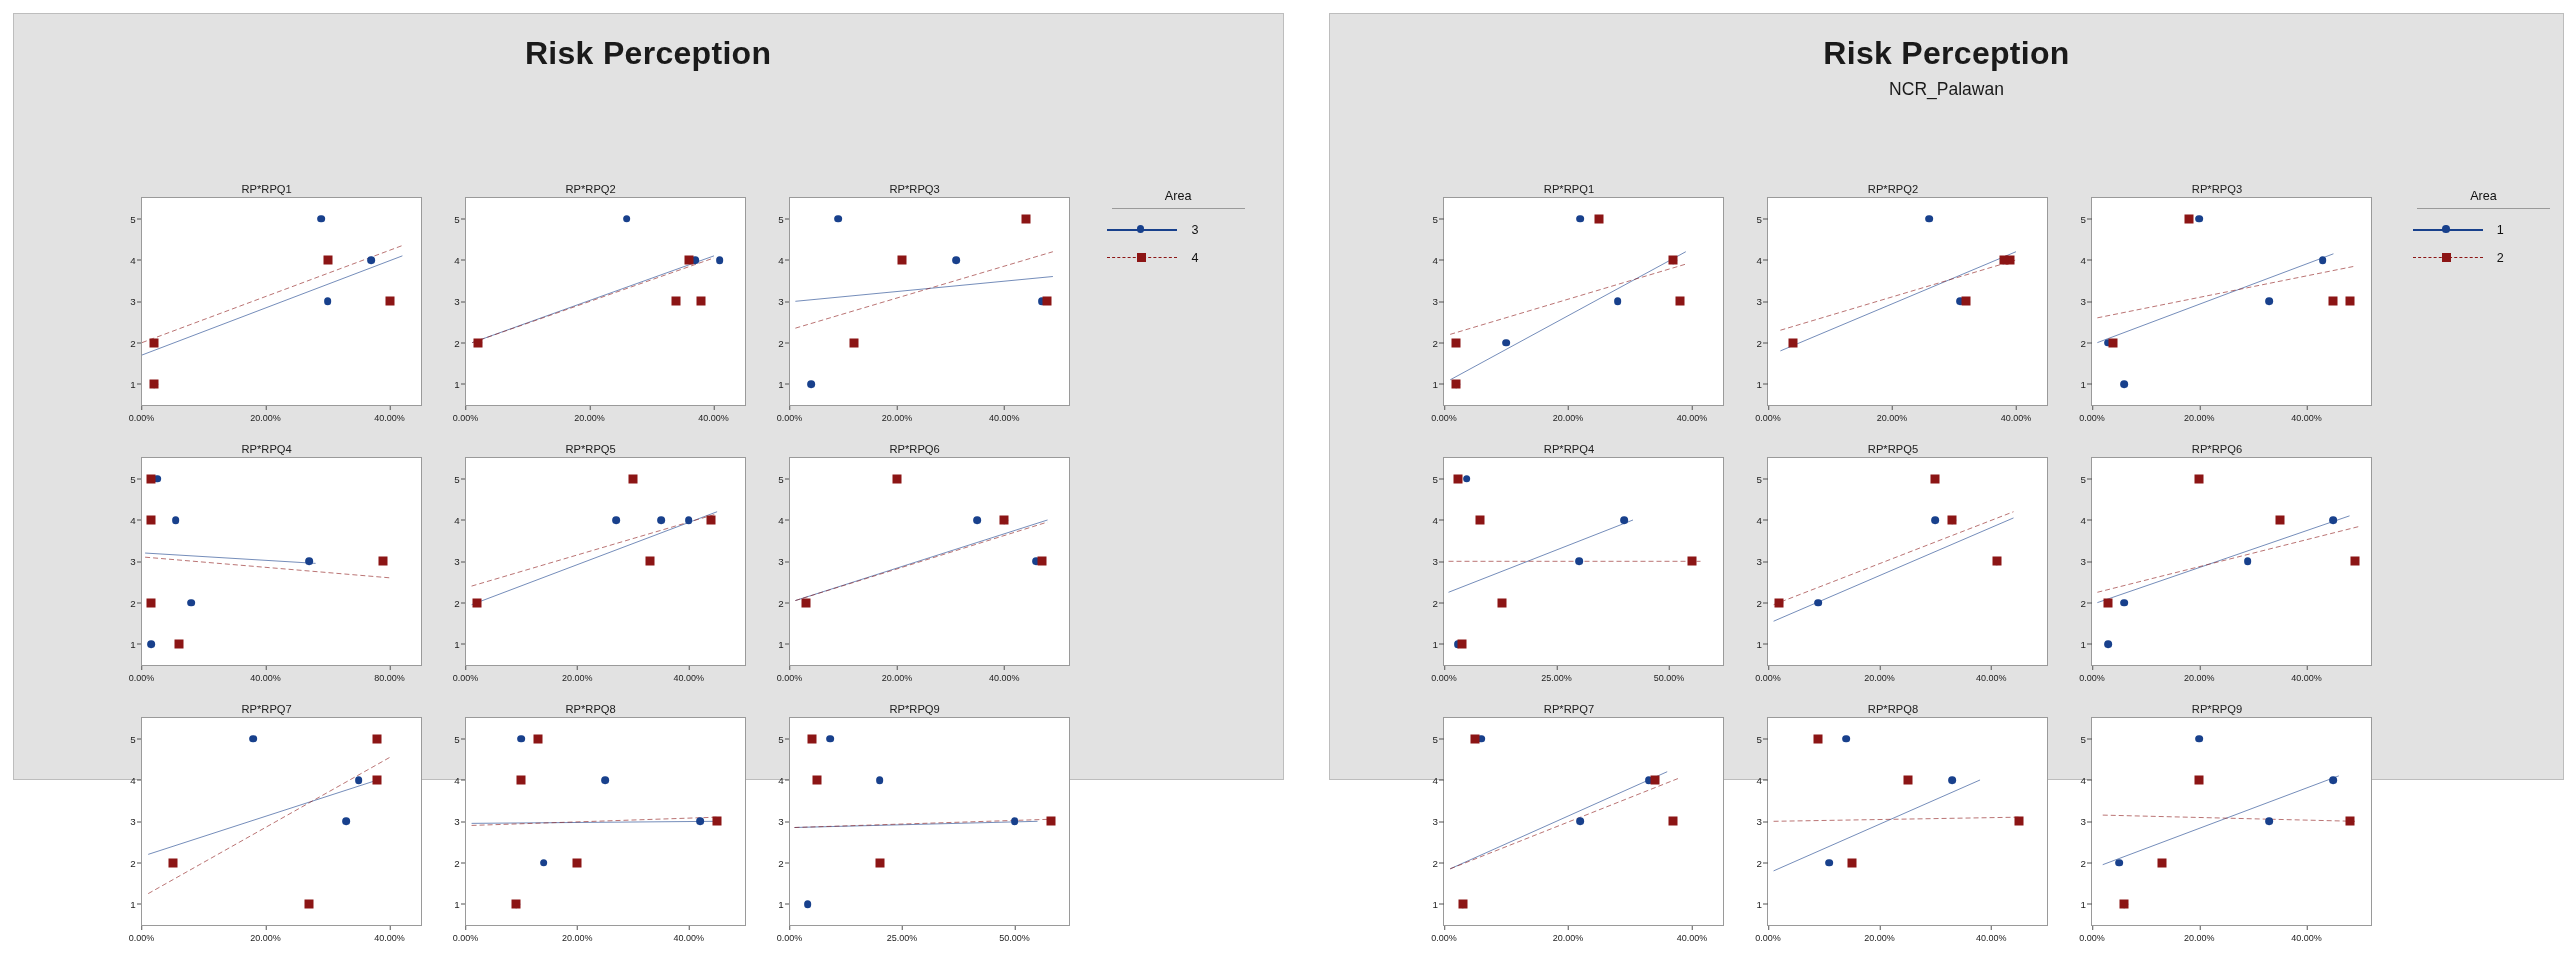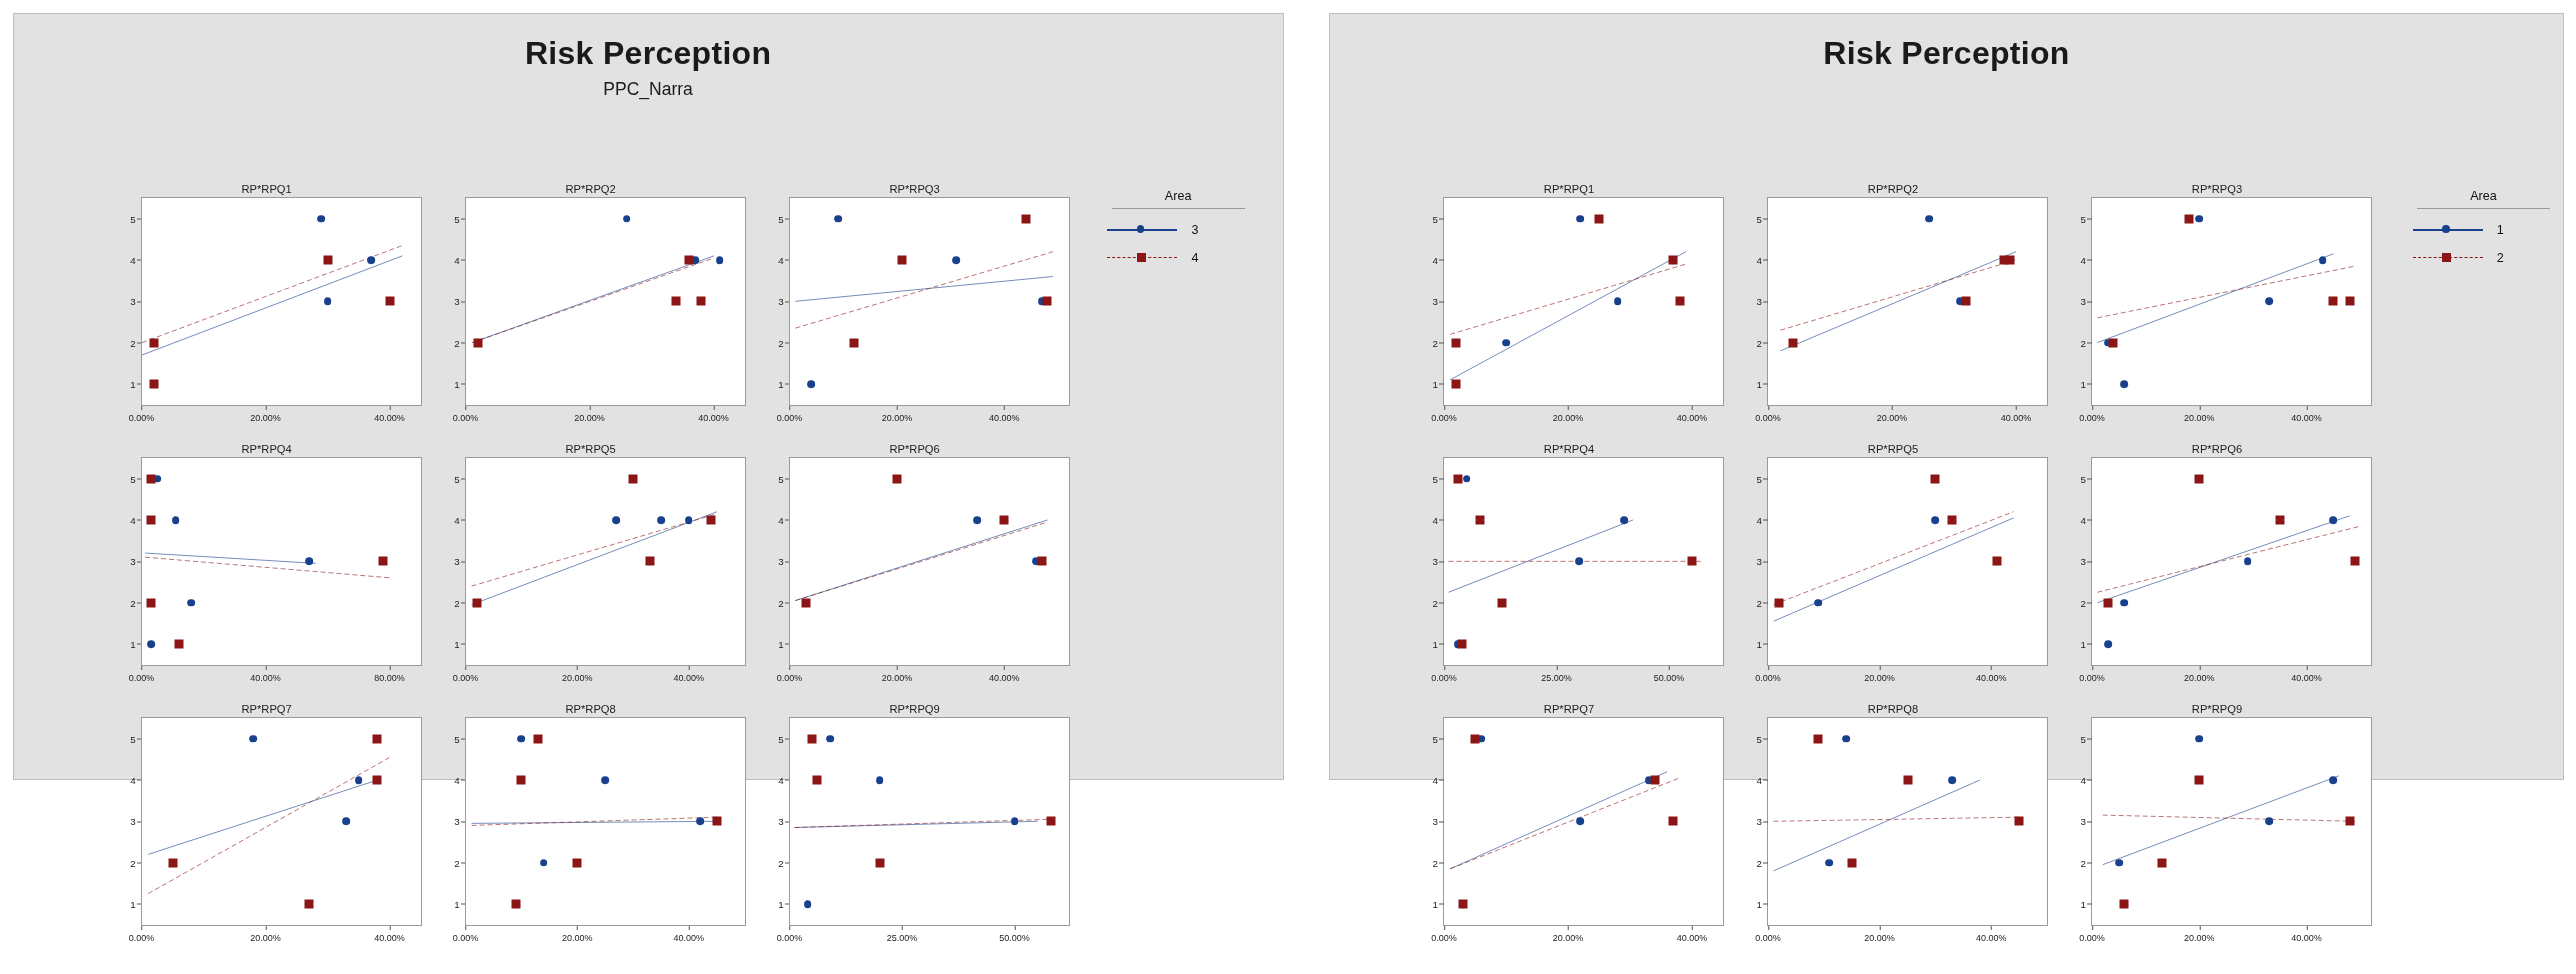--- a/index.html
+++ b/index.html
@@ -187,21 +187,20 @@
 
   svg.fit { position: absolute; top: 0; left: 0; width: 100%; height: 100%; overflow: visible; }
 </style>
 </head>
 <body>
 
 <div id="root">
 
   <div class="panel" id="panel-left">
     <div class="panel-title">Risk Perception</div>
-    <div class="panel-subtitle">PPC_Narra</div>
     <div class="grid-wrap" id="grid-left">
         <div class="row">
           <div class="cell">
             <div class="cell-title">RP*RPQ1</div>
             <div class="plotbox">
               <div class="ytick" style="top: 90%;">1<span class="tickmark"></span></div>
               <div class="ytick" style="top: 70%;">2<span class="tickmark"></span></div>
               <div class="ytick" style="top: 50%;">3<span class="tickmark"></span></div>
               <div class="ytick" style="top: 30%;">4<span class="tickmark"></span></div>
               <div class="ytick" style="top: 10%;">5<span class="tickmark"></span></div>
@@ -447,20 +446,21 @@
           <div class="legend-line dashed"></div>
           <div class="legend-mark pt-square" style="position:absolute;"></div>
         </div>
         <div class="legend-label">4</div>
       </div>
     </div>
   </div>
 
   <div class="panel" id="panel-right">
     <div class="panel-title">Risk Perception</div>
+    <div class="panel-subtitle">NCR_Palawan</div>
     <div class="grid-wrap" id="grid-right">
         <div class="row">
           <div class="cell">
             <div class="cell-title">RP*RPQ1</div>
             <div class="plotbox">
               <div class="ytick" style="top: 90%;">1<span class="tickmark"></span></div>
               <div class="ytick" style="top: 70%;">2<span class="tickmark"></span></div>
               <div class="ytick" style="top: 50%;">3<span class="tickmark"></span></div>
               <div class="ytick" style="top: 30%;">4<span class="tickmark"></span></div>
               <div class="ytick" style="top: 10%;">5<span class="tickmark"></span></div>

